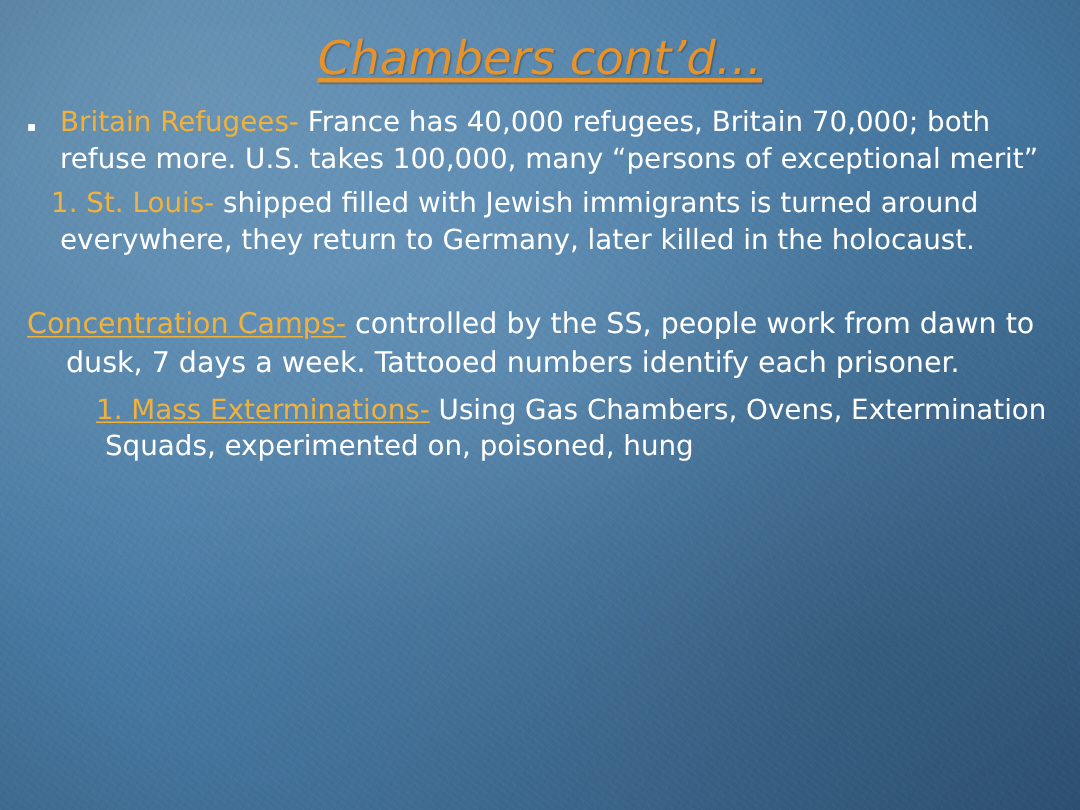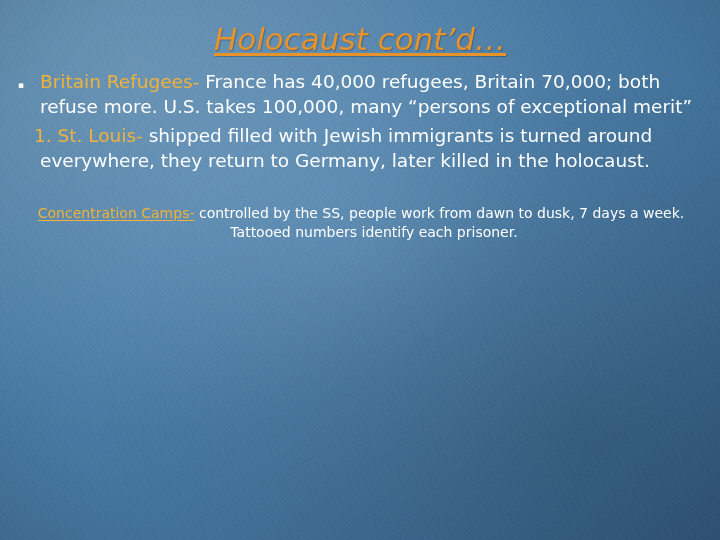--- a/index.html
+++ b/index.html
@@ -100,23 +100,22 @@
   }
   .sub {
     margin-left: 22px;
     margin-top: 5px;
     font-size: 18.5px;
     line-height: 1.35;
     text-indent: -6px;
   }
   .para2 {
     margin-top: 30px;
-    font-size: 14px;
+    font-size: 19px;
     line-height: 1.35;
-    text-align: center;
   }
   .para2 .hang {
     display: block;
     text-indent: -26px;
     padding-left: 26px;
   }
   .para3 {
     margin-top: 6px;
     margin-left: 52px;
     font-size: 18.5px;
@@ -126,21 +125,21 @@
   .nowrap-kw {
     white-space: nowrap;
   }
 </style>
 </head>
 <body>
 
 <div class="slide">
 
   <div class="title">
-    <u>Holocaust cont’d…</u>
+    <u>Chambers cont’d…</u>
   </div>
 
   <div class="body">
 
     <div class="bullet-row">
       <div class="bullet-marker">▪</div>
       <div class="bullet-text lvl1">
         <span class="kw-orange">Britain Refugees-</span><span> France has 40,000 refugees, Britain 70,000; both refuse more. U.S. takes 100,000, many “persons of exceptional merit”</span>
       </div>
     </div>
@@ -148,15 +147,18 @@
     <div class="sub">
       <span class="kw-orange nowrap-kw">1. St. Louis-</span><span> shipped filled with Jewish immigrants is turned around everywhere, they return to Germany, later killed in the holocaust.</span>
     </div>
 
     <div class="para2">
       <span class="hang">
         <span class="kw-orange-u">Concentration Camps-</span><span> controlled by the SS, people work from dawn to dusk, 7 days a week. Tattooed numbers identify each prisoner.</span>
       </span>
     </div>
 
+    <div class="para3">
+      <span class="kw-orange-u nowrap-kw">1. Mass Exterminations-</span><span> Using Gas Chambers, Ovens, Extermination Squads, experimented on, poisoned, hung</span>
+    </div>
 
   </div>
 </div>
 
 </body></html>

